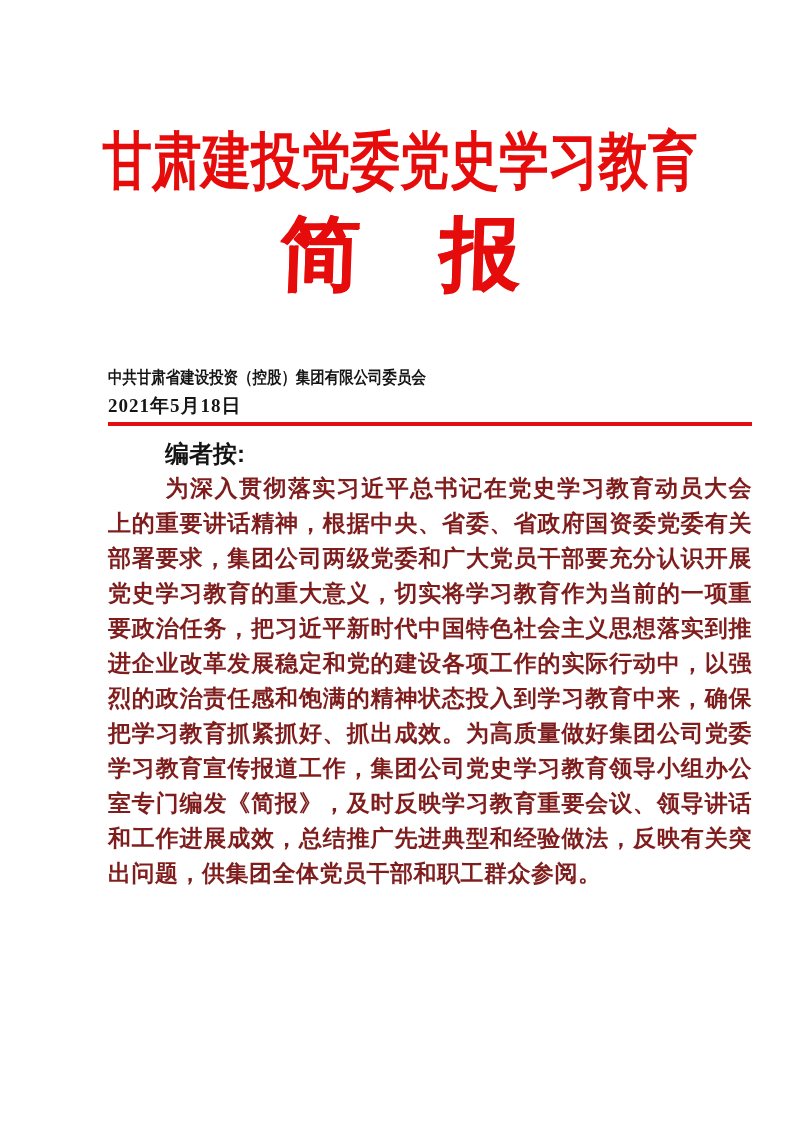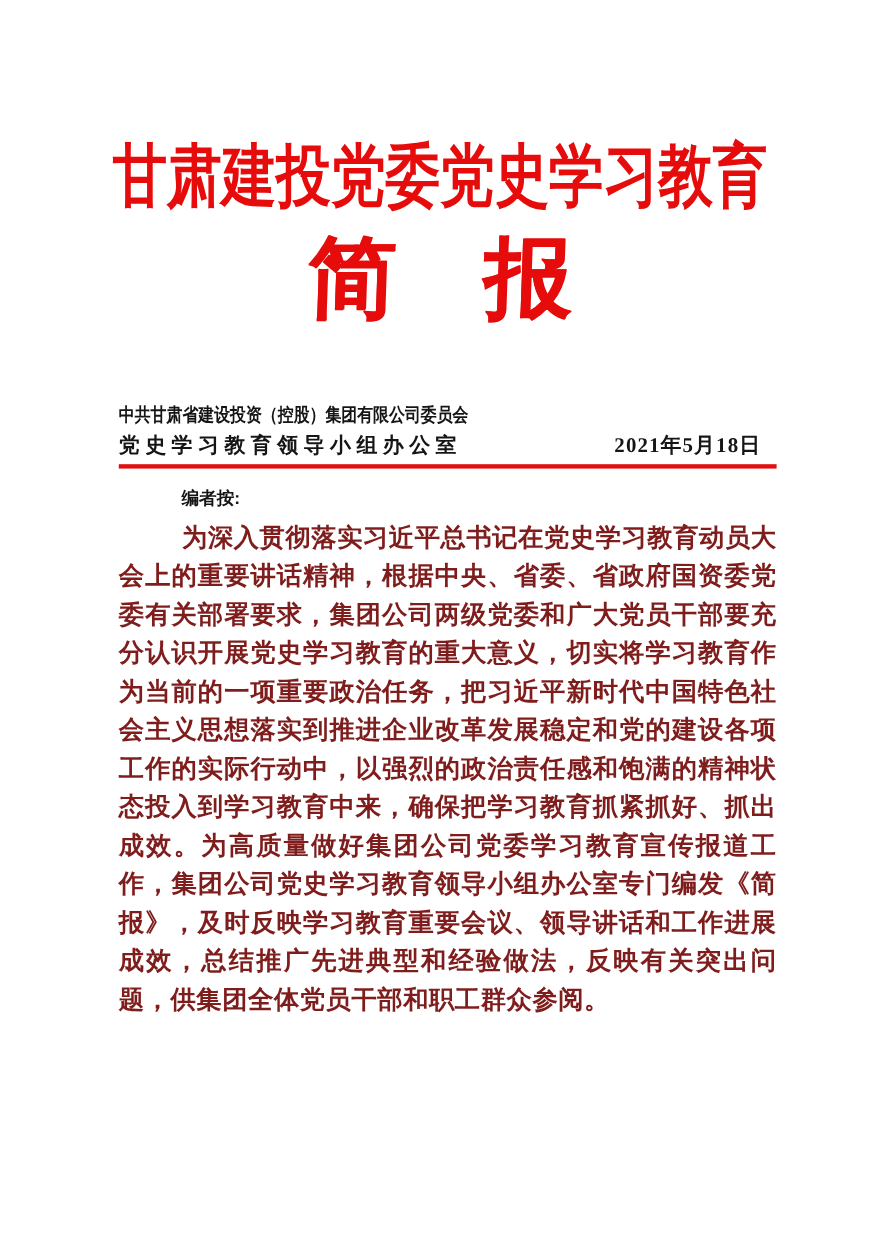--- a/index.html
+++ b/index.html
@@ -40,21 +40,21 @@
   }
   .issue-number {
     margin-top: 46px;
     text-align: center;
     font-size: 22px;
     line-height: 26px;
     letter-spacing: 2px;
     color: #161616;
   }
   .content {
-    margin: 0 94px 0 108px; 
+    margin: 0 48px 0 108px; 
   }
   .org-line-1 {
     margin-top: 72px;
     font-family: "Liberation Sans", sans-serif;
     font-weight: bold;
     font-size: 17px;
     line-height: 20px;
     color: #151515;
     white-space: nowrap;
     transform: scaleX(0.85);
@@ -88,21 +88,21 @@
     margin-top: 3px;
     height: 4px;
     background: #e01010;
     border: none;
   }
   .editor-note-label {
     margin-top: 15px;
     margin-left: 57px;
     font-family: "Liberation Sans", sans-serif;
     font-weight: bold;
-    font-size: 16px;
+    font-size: 24px;
     line-height: 26px;
     color: #141414;
   }
   .body-paragraph {
     margin-top: 4px;
     font-family: "Liberation Serif", serif;
     font-weight: bold;
     font-size: 23px;
     line-height: 35px;
     color: #7f1d1d;
@@ -121,21 +121,20 @@
   <div class="masthead-title">甘肃建投党委党史学习教育</div>
 
   <div class="masthead-brand">简　报</div>
 
 
   <div class="content">
 
     <div class="org-line-1">中共甘肃省建设投资（控股）集团有限公司委员会</div>
 
     <div class="org-row">
-      <span class="org-line-2">党史学习教育领导小组办公室</span>
       <span class="issue-date">2021年5月18日</span>
     </div>
 
     <div class="red-divider"></div>
 
     <div class="editor-note-label">编者按:</div>
 
     <div class="body-paragraph">为深入贯彻落实习近平总书记在党史学习教育动员大会上的重要讲话精神，根据中央、省委、省政府国资委党委有关部署要求，集团公司两级党委和广大党员干部要充分认识开展党史学习教育的重大意义，切实将学习教育作为当前的一项重要政治任务，把习近平新时代中国特色社会主义思想落实到推进企业改革发展稳定和党的建设各项工作的实际行动中，以强烈的政治责任感和饱满的精神状态投入到学习教育中来，确保把学习教育抓紧抓好、抓出成效。为高质量做好集团公司党委学习教育宣传报道工作，集团公司党史学习教育领导小组办公室专门编发《简报》，及时反映学习教育重要会议、领导讲话和工作进展成效，总结推广先进典型和经验做法，反映有关突出问题，供集团全体党员干部和职工群众参阅。</div>
 
   </div>

